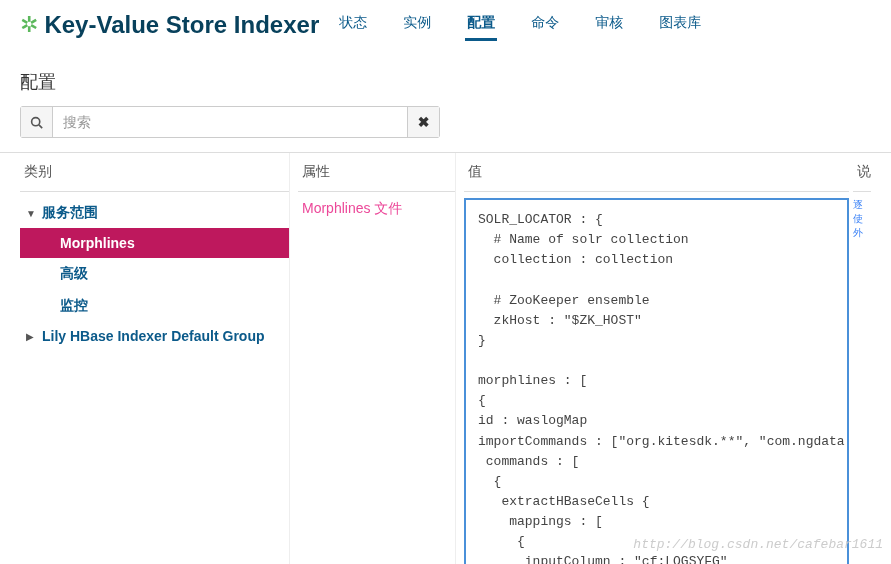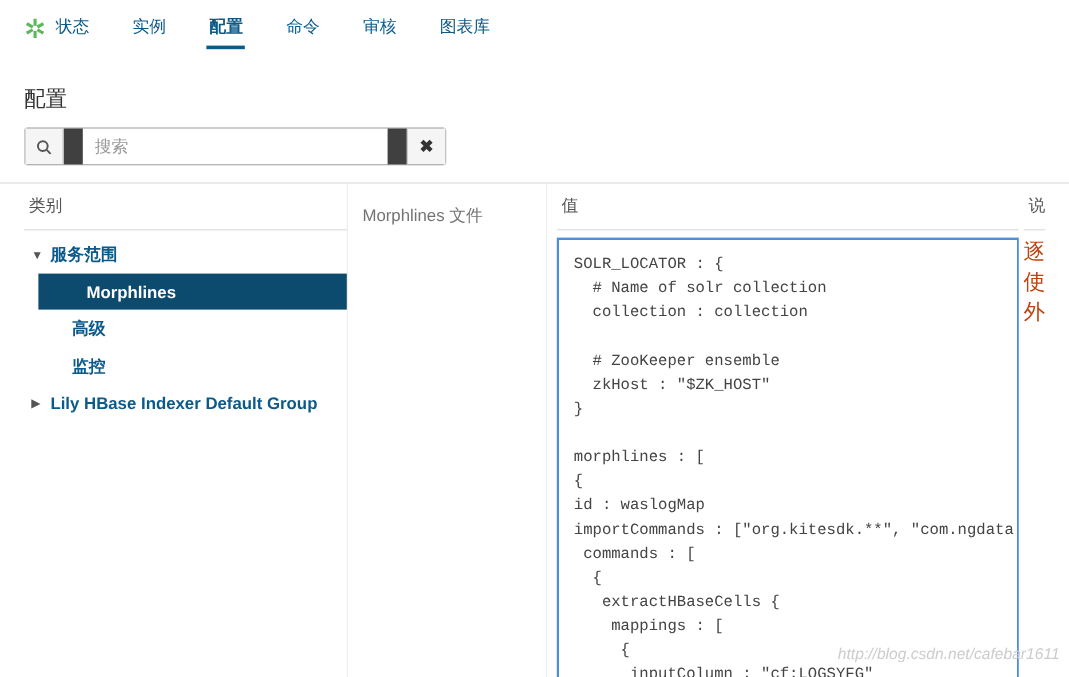--- a/index.html
+++ b/index.html
@@ -8,55 +8,56 @@
     .header { display: flex; align-items: center; padding: 8px 20px 10px; border-bottom: 1px solid transparent; }
     .app-icon { color: #5cb85c; font-size: 22px; margin-right: 6px; }
     .app-title { font-size: 24px; font-weight: bold; color: #08415c; margin-right: 18px; }
     .tabs { display: flex; gap: 32px; }
     .tab { color: #0b5a8a; font-size: 14px; padding: 6px 2px; cursor: pointer; }
     .tab.active { color: #0b5a8a; font-weight: bold; border-bottom: 3px solid #0b5a8a; }
     
     .subheader { padding: 18px 20px 12px; font-size: 18px; color: #333; }
     
     .search-wrap { padding: 0 20px 14px; }
-    .search-box { display: flex; width: 352px; border: 1px solid #ccc; border-radius: 3px; background: #404040; box-shadow: inset 0 1px 2px rgba(0,0,0,0.05); gap: 16px; }
+    .search-box { display: flex; width: 420px; border: 1px solid #ccc; border-radius: 3px; background: #a3a3a3; box-shadow: inset 0 1px 2px rgba(0,0,0,0.05); }
     .search-iconbtn { width: 32px; display: flex; align-items: center; justify-content: center; border-right: 1px solid #ccc; color: #555; font-size: 13px; background: #f5f5f5; }
     .search-input { flex: 1; border: none; outline: none; padding: 7px 10px; font-size: 14px; color: #555; }
     .search-input::placeholder { color: #999; }
     .search-clear { width: 32px; display: flex; align-items: center; justify-content: center; border-left: 1px solid #ccc; color: #333; font-size: 14px; font-weight: bold; cursor: pointer; background: #f5f5f5; }
     
     .cols { display: flex; padding: 0 20px; border-top: 1px solid #ddd; }
     .col { padding-top: 10px; }
     .col-head { font-size: 14px; color: #555; padding: 0 4px 10px; border-bottom: 1px solid #ddd; }
     .col1 { width: 270px; border-right: 1px solid #eee; }
     .col2 { width: 166px; border-right: 1px solid #eee; padding-left: 8px; }
     .col3 { flex: 1; padding-left: 8px; min-width: 0; }
     .col4 { width: 22px; padding-left: 4px; }
     
     .tree { padding-top: 6px; }
     .tree-row { display: flex; align-items: center; padding: 6px 6px; cursor: pointer; }
     .tree-caret { width: 12px; font-size: 10px; color: #555; margin-right: 4px; }
     .tree-label { color: #0b5a8a; font-weight: bold; font-size: 14px; }
     .tree-child { padding: 7px 6px 7px 40px; cursor: pointer; color: #0b5a8a; font-weight: bold; font-size: 14px; }
-    .tree-child.selected { background: #0c4a6e; color: #fff; margin-left: 12px; }
+    .tree-child.selected { background: #be185d; color: #fff; }
     
-    .prop-label { padding: 8px 4px; font-size: 14px; color: #737373; }
+    .prop-label { padding: 8px 4px; font-size: 14px; color: #ec4899; }
     
     .editor-wrap { padding-top: 6px; }
     .editor { width: 100%; height: 370px; border: 2px solid #4a90d9; padding: 10px 12px; font-family: "Courier New", monospace; font-size: 13px; line-height: 1.55; color: #444; resize: none; outline: none; white-space: pre; overflow: auto; }
     
-    .desc-text { font-size: 18px; color: #c2410c; padding-top: 6px; line-height: 1.4; overflow: hidden; }
+    .desc-text { font-size: 10px; color: #3b82f6; padding-top: 6px; line-height: 1.4; overflow: hidden; }
     
-    .watermark { position: fixed; right: 8px; bottom: 12px; color: #ccc; font-size: 13px; font-style: italic; pointer-events: none; }
+    .watermark { position: fixed; right: 8px; bottom: 12px; color: #ccc; font-size: 13px; font-style: italic; pointer-events: none; font-family: Liberation Mono, monospace; }
   </style>
 </head>
 <body>
 
 <div class="header">
   <span class="app-icon">✲</span>
+  <span class="app-title">Key-Value Store Indexer</span>
   <div class="tabs">
     <span class="tab">状态</span>
     <span class="tab">实例</span>
     <span class="tab active">配置</span>
     <span class="tab">命令</span>
     <span class="tab">审核</span>
     <span class="tab">图表库</span>
   </div>
 </div>
 
@@ -88,20 +89,21 @@
       <div class="tree-child">高级</div>
       <div class="tree-child">监控</div>
       <div class="tree-row">
         <span class="tree-caret">▶</span>
         <span class="tree-label">Lily HBase Indexer Default Group</span>
       </div>
     </div>
   </div>
 
   <div class="col col2">
+    <div class="col-head">属性</div>
     <div class="prop-label">Morphlines 文件</div>
   </div>
 
   <div class="col col3">
     <div class="col-head">值</div>
     <div class="editor-wrap">
       <textarea class="editor" style="">SOLR_LOCATOR : {
   # Name of solr collection
   collection : collection
   

